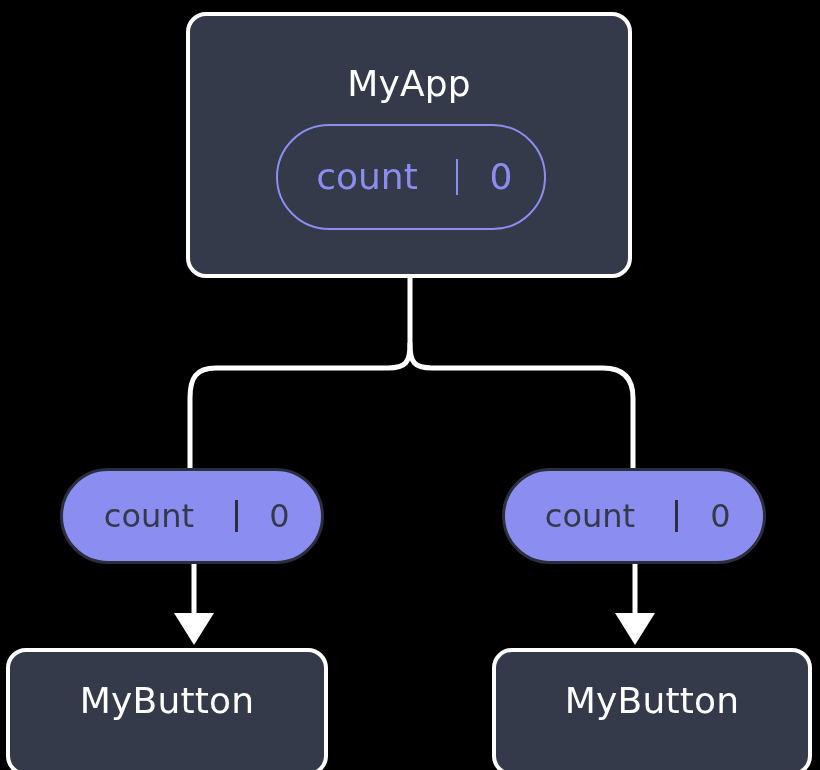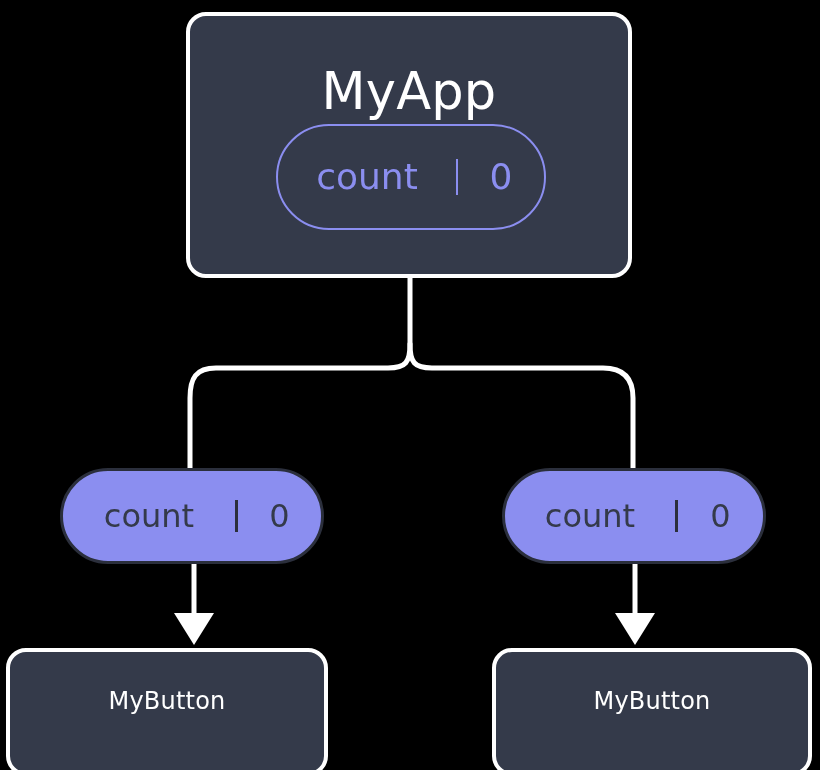--- a/index.html
+++ b/index.html
@@ -35,21 +35,21 @@
     box-sizing: border-box;
     background: #343a4a;
     border: 4px solid #ffffff;
     border-radius: 18px;
     display: flex;
     flex-direction: column;
     align-items: center;
   }
   .node-title {
     color: #ffffff;
-    font-size: 51px;
+    font-size: 36px;
     line-height: 1;
     letter-spacing: 0.2px;
     white-space: nowrap;
   }
 
   #node-myapp {
     left: 186px;
     top: 12px;
     width: 446px;
     height: 266px;
@@ -67,21 +67,21 @@
   }
   #node-mybutton-left {
     left: 6px;
     width: 322px;
   }
   #node-mybutton-right {
     left: 492px;
     width: 320px;
   }
   .node-mybutton .node-title {
-    font-size: 24px;
+    font-size: 36px;
     margin-bottom: 22px;
   }
 
   
   .pill {
     position: absolute;
     box-sizing: border-box;
     display: flex;
     align-items: center;
     border-radius: 999px;

